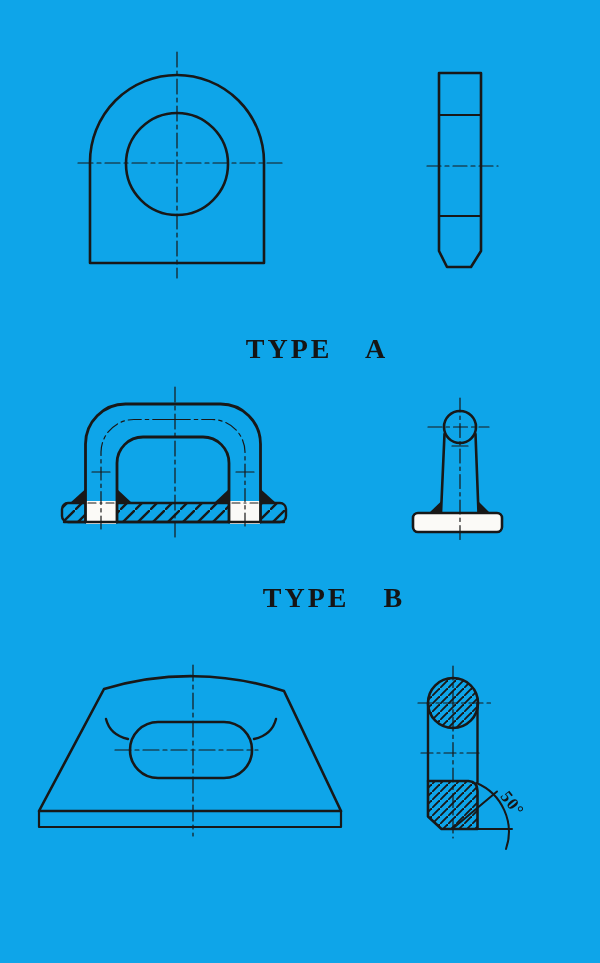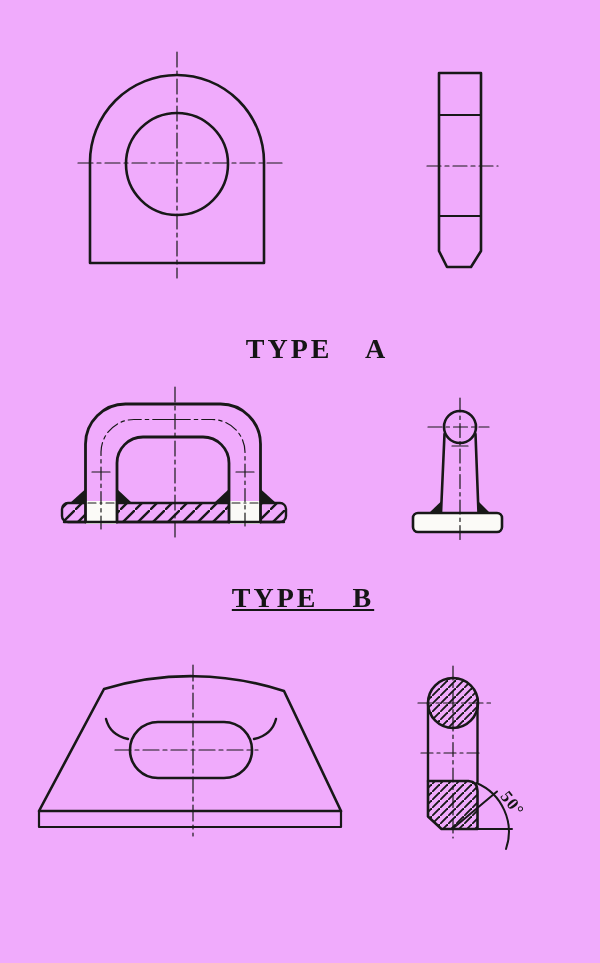--- a/index.html
+++ b/index.html
@@ -5,21 +5,21 @@
   html,body{margin:0;padding:0;}
   body{
     width:600px;height:963px;
     background:#f6f5f2;
     font-family:"Liberation Serif", serif;
     overflow:hidden;
   }
   .sheet{
     position:relative;
     width:600px;height:963px;
-    background:#f0abfc;
+    background:#0ea5e9;
   }
   svg{position:absolute;left:0;top:0;}
   .type-label{
     position:absolute;
     transform:translate(-50%,-50%);
     font-family:"Liberation Serif", serif;
     font-size:28px;
     font-weight:600;
     letter-spacing:3px;
     word-spacing:24px;
@@ -124,17 +124,17 @@
     <line x1="418" y1="703" x2="492" y2="703" stroke="#181818" stroke-width="1.2" stroke-dasharray="14 4 3.5 4"></line>
     <line x1="421" y1="753" x2="483" y2="753" stroke="#181818" stroke-width="1.2" stroke-dasharray="12 4 3 4"></line>
 
     <line x1="477.5" y1="829" x2="512" y2="829" stroke="#181818" stroke-width="2"></line>
     <path d="M476.5 783 A53 53 0 0 1 506 849" fill="none" stroke="#181818" stroke-width="2"></path>
     <line x1="454" y1="827.5" x2="497" y2="791.5" stroke="#181818" stroke-width="2"></line>
   </g>
 </svg>
 
   <div class="type-label" style="left:317px; top:349px;">TYPE A</div>
-  <div class="type-label" style="left:303px; top:598px;text-decoration:underline;">TYPE B</div>
+  <div class="type-label" style="left:334px; top:598px;">TYPE B</div>
 
   <div class="angle-label" style="left:512px; top:804px;">50°</div>
 
 </div>
 
 </body></html>

